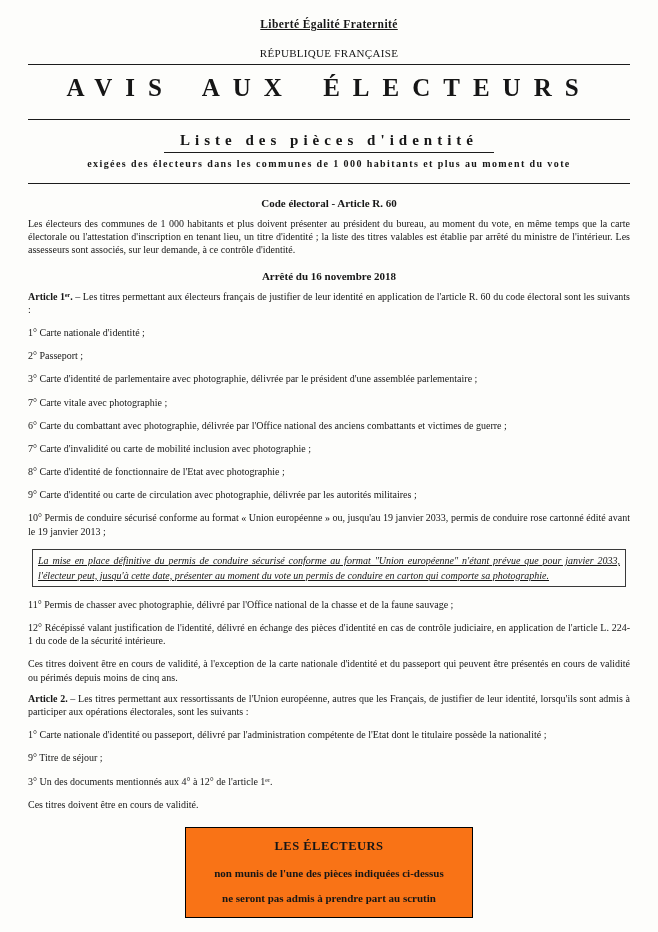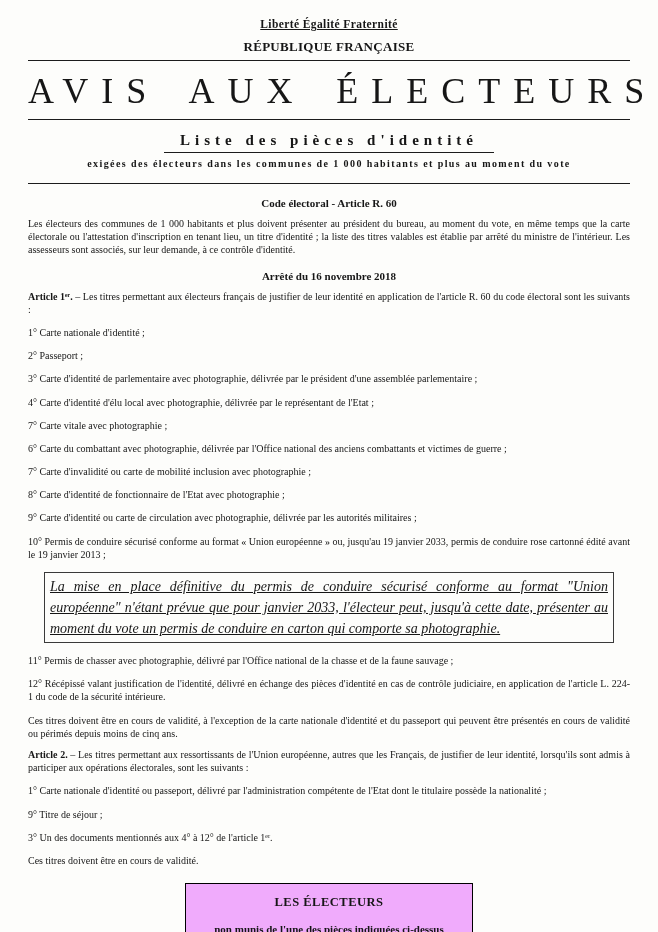--- a/index.html
+++ b/index.html
@@ -14,42 +14,42 @@
     overflow: hidden;
   }
   .center { text-align: center; }
   .motto {
     font-size: 11.5px;
     font-weight: bold;
     text-decoration: underline;
     letter-spacing: 0.4px;
   }
   .republic {
-    font-size: 13px;
-    font-weight: bold;
+    font-size: 11px;
+    font-weight: normal;
     letter-spacing: 0.3px;
-    margin-top: 9px;
+    margin-top: 17px;
   }
   .rule {
     border: none;
     border-top: 1.6px solid #1c1c1c;
     margin: 5px 0;
   }
   .rule-short {
     width: 330px;
     margin: 3px auto 5px;
   }
   .main-title {
-    font-size: 36px;
-    font-weight: normal;
+    font-size: 25px;
+    font-weight: bold;
     letter-spacing: 13px;
     word-spacing: 9px;
     text-align: center;
     white-space: nowrap;
-    margin: 9px 0 7px;
+    margin: 9px 0 17px;
   }
   .list-title {
     font-size: 15px;
     font-weight: bold;
     letter-spacing: 5px;
     text-align: center;
     margin: 12px 0 1px;
   }
   .list-subtitle {
     font-size: 10px;
@@ -72,34 +72,34 @@
   .intro-label { font-weight: bold; }
   .item {
     font-size: 10px;
     line-height: 1.32;
     margin: 10px 0;
     text-align: justify;
   }
   .note-box {
     border: 1px solid #3a3a3a;
     padding: 3px 5px;
-    margin: 11px 16px;
-    font-size: 14px;
+    margin: 11px 4px;
+    font-size: 10px;
     font-style: italic;
     line-height: 1.5;
     text-align: justify;
   }
   .note-text { text-decoration: underline; }
   .footer-box {
     width: 288px;
     margin: 16px auto 0;
     border: 1.2px solid #000;
     text-align: center;
     padding: 11px 8px 13px;
-    background: #f0abfc;
+    background: #f97316;
   }
   .fb-title { font-size: 12.5px; font-weight: bold; letter-spacing: 0.5px; }
   .fb-line  { font-size: 11px;  font-weight: bold; margin-top: 13px; }
 </style>
 </head>
 <body>
 
 <div class="page">
 
   <header class="center">
@@ -119,21 +119,20 @@
   <h3 class="section-heading">Code électoral - Article R. 60</h3>
   <p class="body-text">Les électeurs des communes de 1 000 habitants et plus doivent présenter au président du bureau, au moment du vote, en même temps que la carte électorale ou l'attestation d'inscription en tenant lieu, un titre d'identité ; la liste des titres valables est établie par arrêté du ministre de l'intérieur. Les assesseurs sont associés, sur leur demande, à ce contrôle d'identité.</p>
 
   <h3 class="section-heading">Arrêté du 16 novembre 2018</h3>
 
   <p class="body-text"><span class="intro-label">Article 1ᵉʳ.</span><span> – Les titres permettant aux électeurs français de justifier de leur identité en application de l'article R. 60 du code électoral sont les suivants :</span></p>
 
   <p class="item">1° Carte nationale d'identité ;</p>
   <p class="item">2° Passeport ;</p>
   <p class="item">3° Carte d'identité de parlementaire avec photographie, délivrée par le président d'une assemblée parlementaire ;</p>
-  <p class="item">4° Carte d'identité d'élu local avec photographie, délivrée par le représentant de l'Etat ;</p>
   <p class="item">7° Carte vitale avec photographie ;</p>
   <p class="item">6° Carte du combattant avec photographie, délivrée par l'Office national des anciens combattants et victimes de guerre ;</p>
   <p class="item">7° Carte d'invalidité ou carte de mobilité inclusion avec photographie ;</p>
   <p class="item">8° Carte d'identité de fonctionnaire de l'Etat avec photographie ;</p>
   <p class="item">9° Carte d'identité ou carte de circulation avec photographie, délivrée par les autorités militaires ;</p>
   <p class="item">10° Permis de conduire sécurisé conforme au format « Union européenne » ou, jusqu'au 19 janvier 2033, permis de conduire rose cartonné édité avant le 19 janvier 2013 ;</p>
 
   <div class="note-box"><span class="note-text">La mise en place définitive du permis de conduire sécurisé conforme au format "Union européenne" n'étant prévue que pour janvier 2033, l'électeur peut, jusqu'à cette date, présenter au moment du vote un permis de conduire en carton qui comporte sa photographie.</span></div>
 
   <p class="item">11° Permis de chasser avec photographie, délivré par l'Office national de la chasse et de la faune sauvage ;</p>

